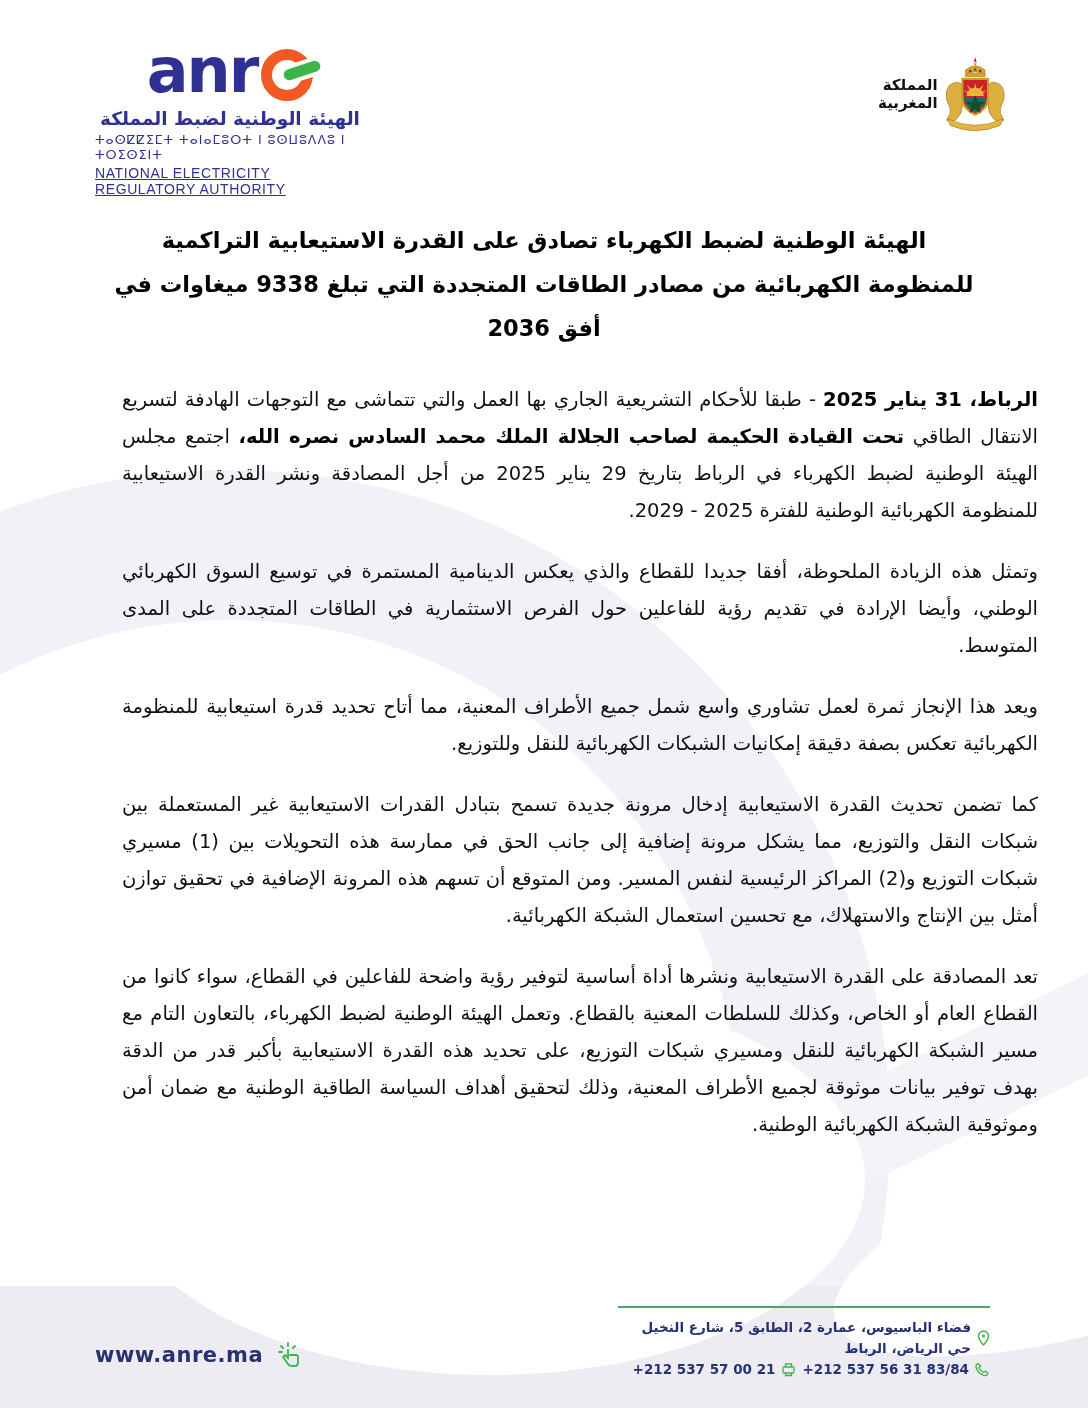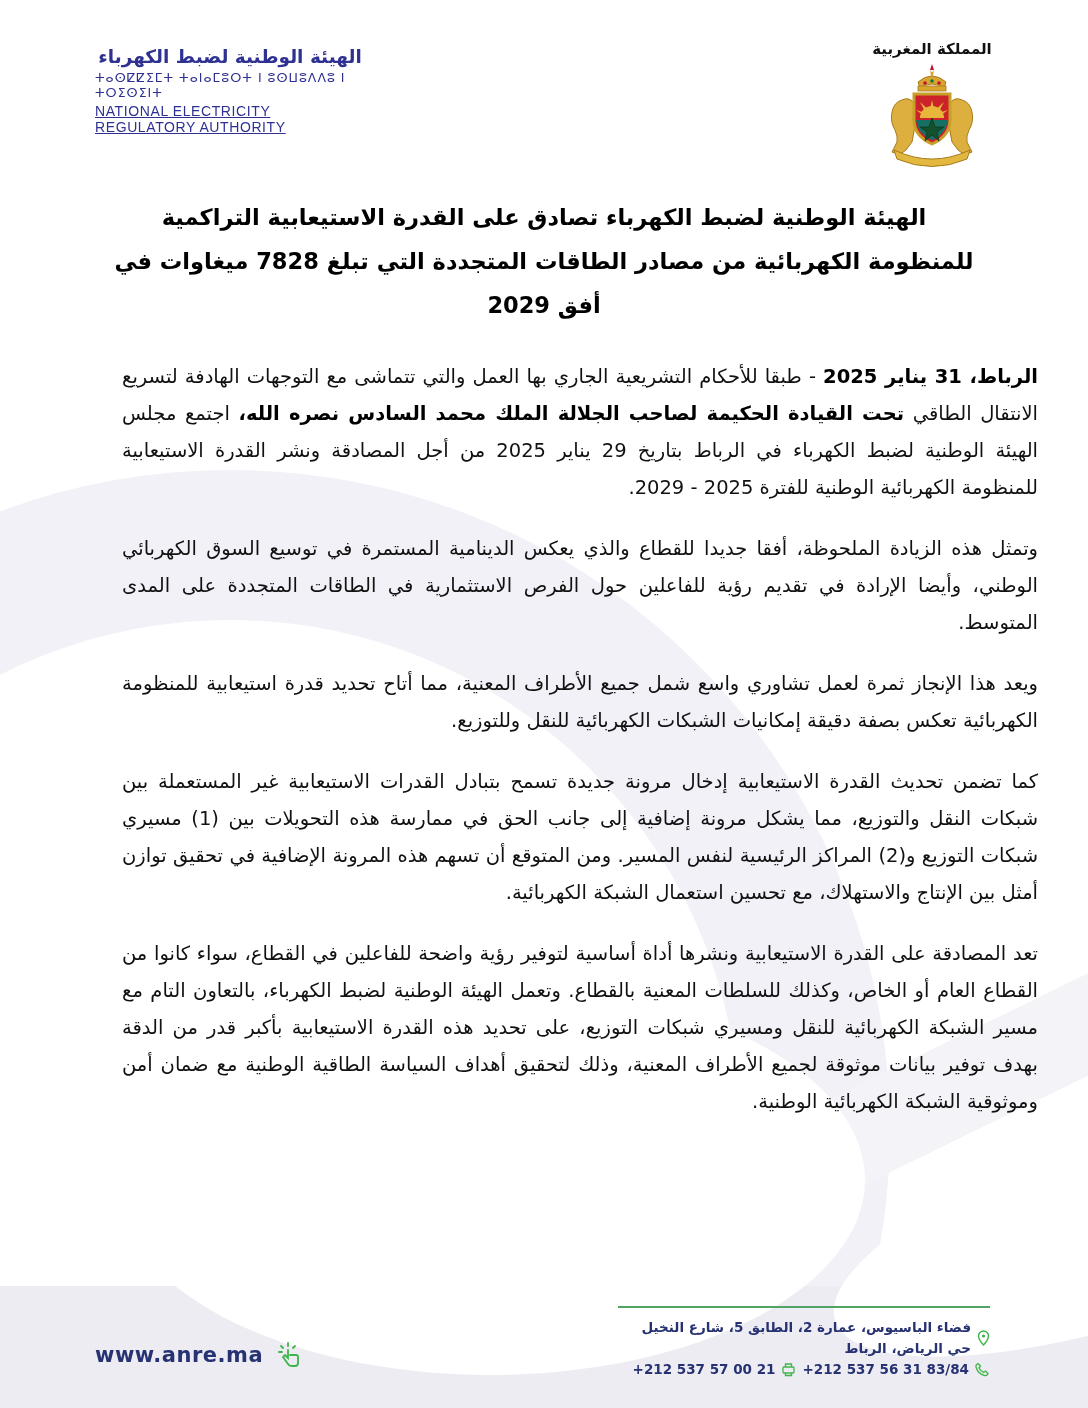--- a/index.html
+++ b/index.html
@@ -46,21 +46,21 @@
   .e-dash{
     position:absolute;top:16px;left:22px;
     width:38px;height:11px;border-radius:6px;
     background:#3db54a;
     transform:rotate(-18deg);
     box-shadow:0 0 0 4px #ffffff;
   }
   .logo-ar{color:#2e3192;font-weight:bold;font-size:18.5px;margin-top:6px;direction:rtl;}
   .logo-tif{color:#2e3192;font-size:12.5px;margin-top:3px;letter-spacing:1px;}
   .logo-en{color:#2e3192;font-size:14px;margin-top:3px;letter-spacing:0.6px;font-family:"Liberation Sans","DejaVu Sans",sans-serif;text-decoration:underline;}
-  .kingdom-block{display:flex;flex-direction:column;align-items:center;width:160px;}
+  .kingdom-block{display:flex;align-items:center;width:160px;}
   .kingdom-label{font-size:15px;font-weight:bold;color:#111;direction:rtl;margin-bottom:4px;}
   
   .kicker{
     position:relative;z-index:2;
     margin-top:26px;text-align:center;direction:rtl;
   }
   .kicker span{
     color:#1b74bc;font-size:27px;font-weight:bold;
     text-decoration:underline;text-underline-offset:6px;text-decoration-thickness:2px;
   }
@@ -123,21 +123,28 @@
 </head>
 <body>
 
 <div class="page">
 
   <div class="wm-ring"></div>
   <div class="wm-band"></div>
 
   <div class="header">
     <div class="logo-block">
-      <div class="logo-ar">الهيئة الوطنية لضبط الكهرباء</div>
+      <div class="wordmark">
+        <span class="anr">anr</span>
+        <span class="e-icon">
+          <span class="e-ring"></span>
+          <span class="e-dash"></span>
+        </span>
+      </div>
+      <div class="logo-ar">الهيئة الوطنية لضبط المملكة</div>
       <div class="logo-tif">ⵜⴰⵙⵇⵇⵉⵎⵜ ⵜⴰⵏⴰⵎⵓⵔⵜ ⵏ ⵓⵙⵡⵓⴷⴷⵓ ⵏ ⵜⵔⵉⵙⵉⵏⵜ</div>
       <div class="logo-en">NATIONAL ELECTRICITY REGULATORY AUTHORITY</div>
     </div>
 
     <div class="kingdom-block">
       <div class="kingdom-label">المملكة المغربية</div>
       <svg width="104" height="112" viewBox="0 0 104 112">
 
         <polygon points="52,2 54,8 50,8" fill="#c8102e"></polygon>
         <path d="M38 20 q14 -12 28 0 l-2 6 q-12 -8 -24 0 Z" fill="#d9a52f" stroke="#a87b1d" stroke-width="1"></path>
@@ -164,21 +171,21 @@
         <path d="M36 58 h32 q-2 14 -16 20 q-14 -6 -16 -20 Z" fill="#176e63"></path>
 
         <polygon points="52,56 55,65 64,65 57,70 59,79 52,73 45,79 47,70 40,65 49,65" fill="#14502e" stroke="#0c3a20" stroke-width="0.8"></polygon>
 
         <path d="M14 88 q38 18 76 0 l-3 9 q-35 15 -70 0 Z" fill="#e3b83f" stroke="#a87b1d" stroke-width="1"></path>
       </svg>
     </div>
   </div>
 
 
-  <div class="headline">الهيئة الوطنية لضبط الكهرباء تصادق على القدرة الاستيعابية التراكمية للمنظومة الكهربائية من مصادر الطاقات المتجددة التي تبلغ 7828 ميغاوات في أفق 2029</div>
+  <div class="headline">الهيئة الوطنية لضبط الكهرباء تصادق على القدرة الاستيعابية التراكمية للمنظومة الكهربائية من مصادر الطاقات المتجددة التي تبلغ 9338 ميغاوات في أفق 2036</div>
 
   <div class="body-text">
     <p><strong>الرباط، 31 يناير 2025</strong><span> - طبقا للأحكام التشريعية الجاري بها العمل والتي تتماشى مع التوجهات الهادفة لتسريع الانتقال الطاقي </span><strong>تحت القيادة الحكيمة لصاحب الجلالة الملك محمد السادس نصره الله،</strong><span> اجتمع مجلس الهيئة الوطنية لضبط الكهرباء في الرباط بتاريخ 29 يناير 2025 من أجل المصادقة ونشر القدرة الاستيعابية للمنظومة الكهربائية الوطنية للفترة 2025 - 2029.</span></p>
     <p>وتمثل هذه الزيادة الملحوظة، أفقا جديدا للقطاع والذي يعكس الدينامية المستمرة في توسيع السوق الكهربائي الوطني، وأيضا الإرادة في تقديم رؤية للفاعلين حول الفرص الاستثمارية في الطاقات المتجددة على المدى المتوسط.</p>
     <p>ويعد هذا الإنجاز ثمرة لعمل تشاوري واسع شمل جميع الأطراف المعنية، مما أتاح تحديد قدرة استيعابية للمنظومة الكهربائية تعكس بصفة دقيقة إمكانيات الشبكات الكهربائية للنقل وللتوزيع.</p>
     <p>كما تضمن تحديث القدرة الاستيعابية إدخال مرونة جديدة تسمح بتبادل القدرات الاستيعابية غير المستعملة بين شبكات النقل والتوزيع، مما يشكل مرونة إضافية إلى جانب الحق في ممارسة هذه التحويلات بين (1) مسيري شبكات التوزيع و(2) المراكز الرئيسية لنفس المسير. ومن المتوقع أن تسهم هذه المرونة الإضافية في تحقيق توازن أمثل بين الإنتاج والاستهلاك، مع تحسين استعمال الشبكة الكهربائية.</p>
     <p>تعد المصادقة على القدرة الاستيعابية ونشرها أداة أساسية لتوفير رؤية واضحة للفاعلين في القطاع، سواء كانوا من القطاع العام أو الخاص، وكذلك للسلطات المعنية بالقطاع. وتعمل الهيئة الوطنية لضبط الكهرباء، بالتعاون التام مع مسير الشبكة الكهربائية للنقل ومسيري شبكات التوزيع، على تحديد هذه القدرة الاستيعابية بأكبر قدر من الدقة بهدف توفير بيانات موثوقة لجميع الأطراف المعنية، وذلك لتحقيق أهداف السياسة الطاقية الوطنية مع ضمان أمن وموثوقية الشبكة الكهربائية الوطنية.</p>
   </div>
 
   <div class="footer-band"></div>

